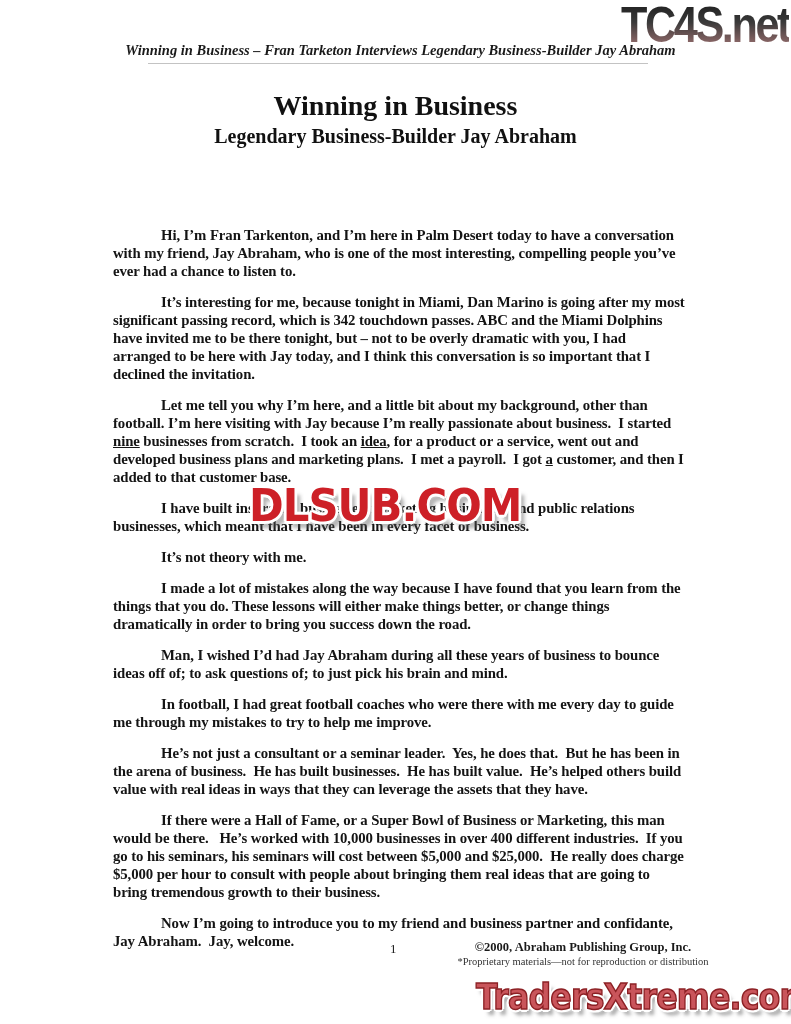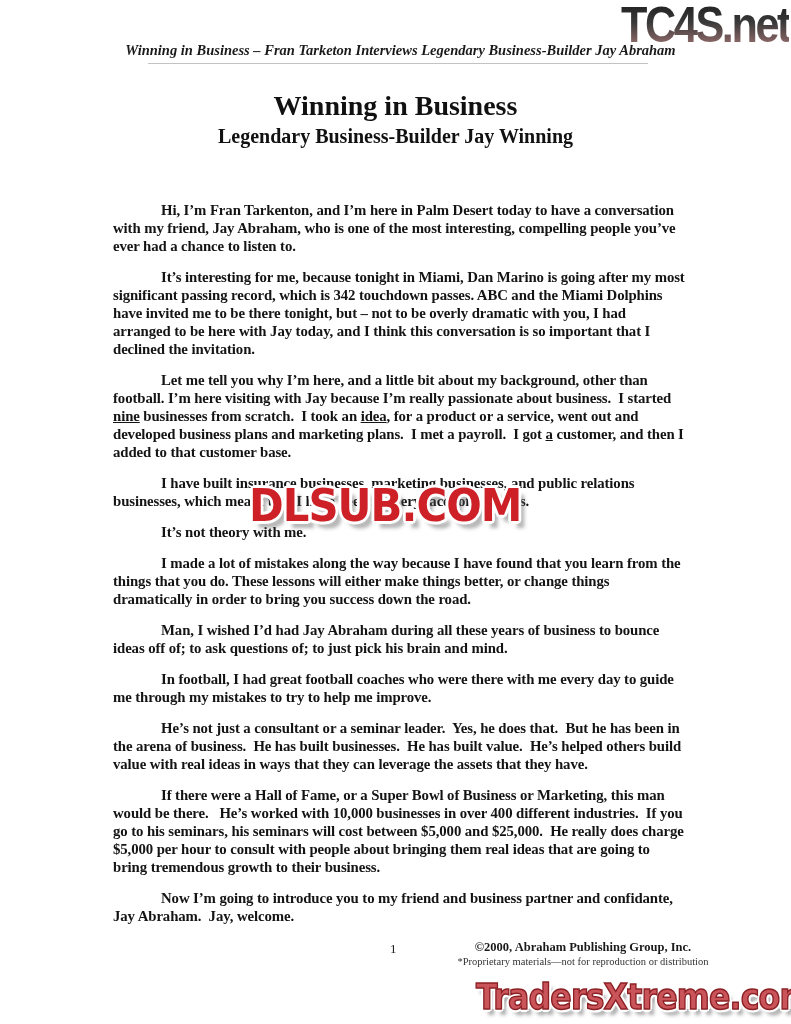--- a/index.html
+++ b/index.html
@@ -27,21 +27,21 @@
   .head-rule {
     position:absolute; top:63px; left:148px; width:500px; height:0;
     border-top:1px solid #c3c3c3;
   }
 
   .title-block { position:absolute; top:88px; left:0; right:0; text-align:center; }
   .title-block h1 { margin:0; font-size:28px; line-height:36px; font-weight:700; }
   .title-block h2 { margin:0; font-size:20px; line-height:25px; font-weight:700; }
 
   .body-text {
-    position:absolute; left:113px; top:201px; width:572px;
+    position:absolute; left:113px; top:226px; width:572px;
     font-size:14.8px; font-weight:700; line-height:18px; letter-spacing:-0.1px;
     color:#141414;
   }
   .body-text p { margin:0 0 13px 0; text-indent:48px; white-space:pre-wrap; }
   .body-text .u { text-decoration:underline; }
 
   
   .dlsub {
     position:absolute; left:249px; top:484px;
     font-family:"DejaVu Sans", sans-serif; font-weight:700;
@@ -82,21 +82,21 @@
 
 <div class="page">
 
   <div class="tc4s">TC4S.net</div>
 
   <div class="running-head">Winning in Business – Fran Tarketon Interviews Legendary Business-Builder Jay Abraham</div>
   <div class="head-rule"></div>
 
   <div class="title-block">
     <h1>Winning in Business</h1>
-    <h2>Legendary Business-Builder Jay Winning</h2>
+    <h2>Legendary Business-Builder Jay Abraham</h2>
   </div>
 
   <div class="body-text" id="body-paragraphs">
       <p><span>Hi, I’m Fran Tarkenton, and I’m here in Palm Desert today to have a conversation with my friend, Jay Abraham, who is one of the most interesting, compelling people you’ve ever had a chance to listen to.</span></p>
       <p><span>It’s interesting for me, because tonight in Miami, Dan Marino is going after my most significant passing record, which is 342 touchdown passes. ABC and the Miami Dolphins have invited me to be there tonight, but – not to be overly dramatic with you, I had arranged to be here with Jay today, and I think this conversation is so important that I declined the invitation.</span></p>
       <p><span>Let me tell you why I’m here, and a little bit about my background, other than football. I’m here visiting with Jay because I’m really passionate about business.  I started </span><span class="u">nine</span><span> businesses from scratch.  I took an </span><span class="u">idea</span><span>, for a product or a service, went out and developed business plans and marketing plans.  I met a payroll.  I got </span><span class="u">a</span><span> customer, and then I added to that customer base.</span></p>
       <p><span>I have built insurance businesses, marketing businesses, and public relations businesses, which meant that I have been in every facet of business.</span></p>
       <p><span>It’s not theory with me.</span></p>
       <p><span>I made a lot of mistakes along the way because I have found that you learn from the things that you do. These lessons will either make things better, or change things dramatically in order to bring you success down the road.</span></p>
       <p><span>Man, I wished I’d had Jay Abraham during all these years of business to bounce ideas off of; to ask questions of; to just pick his brain and mind.</span></p>

